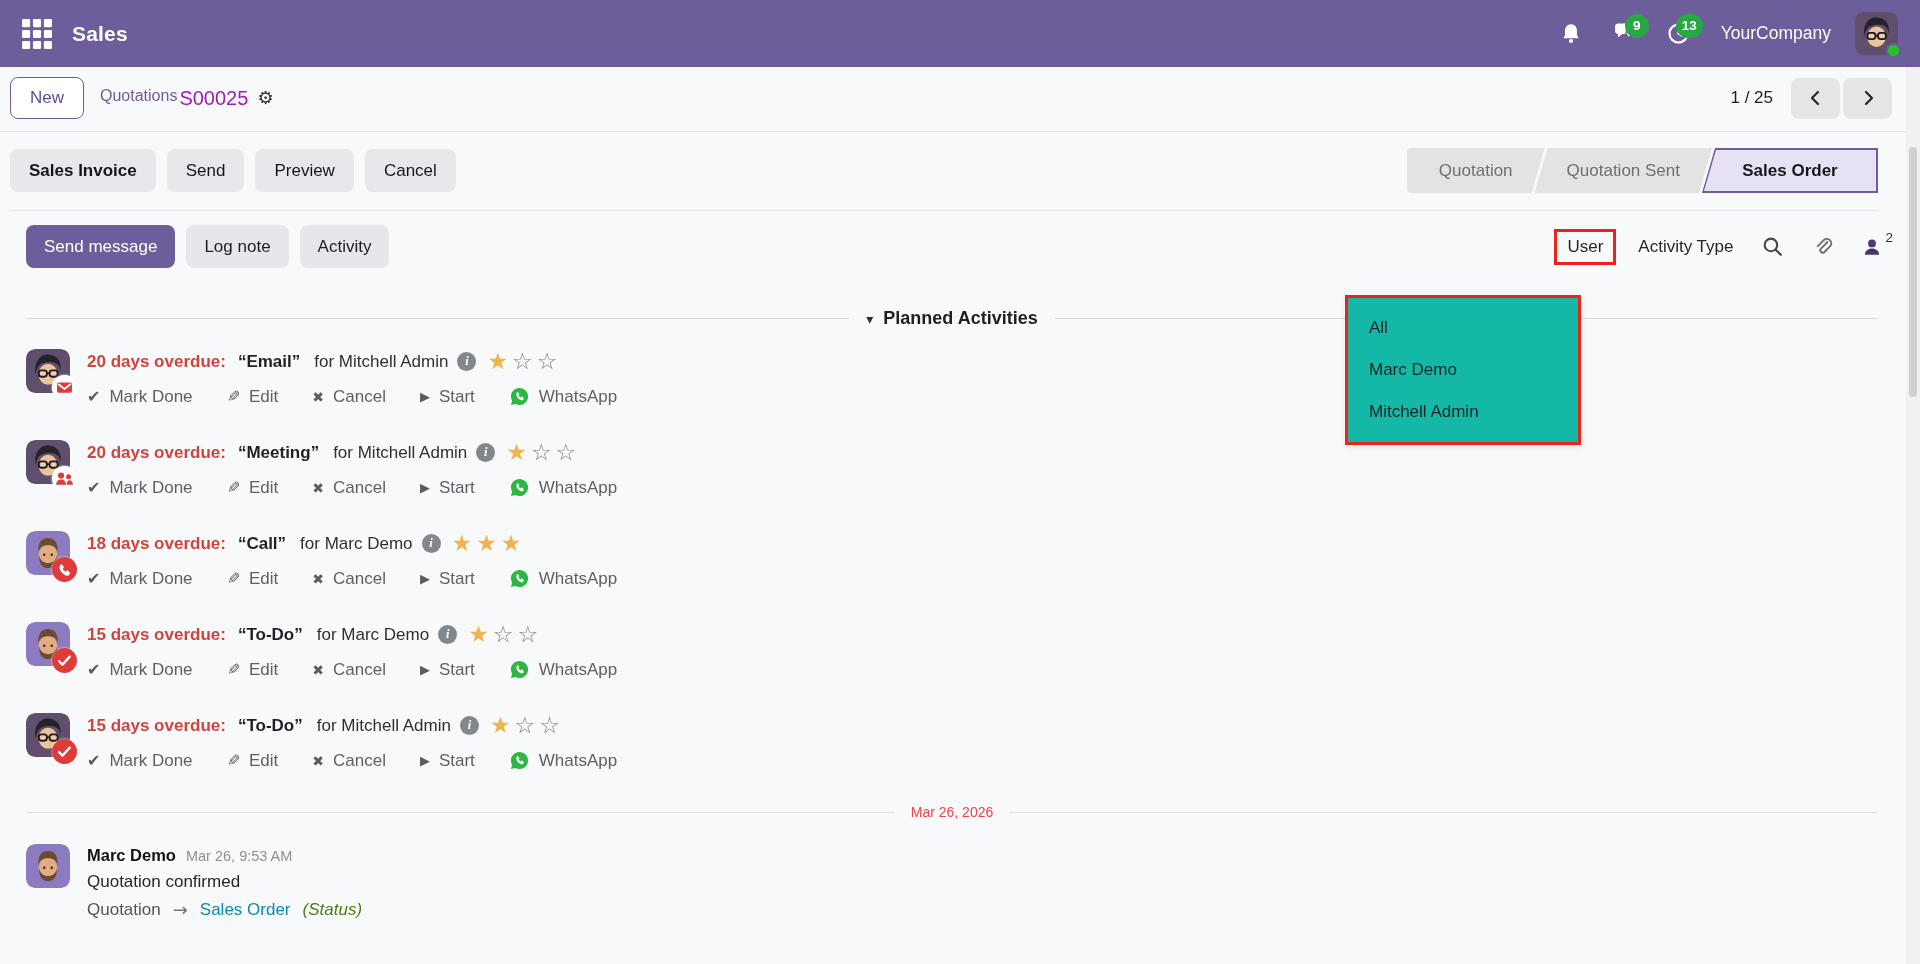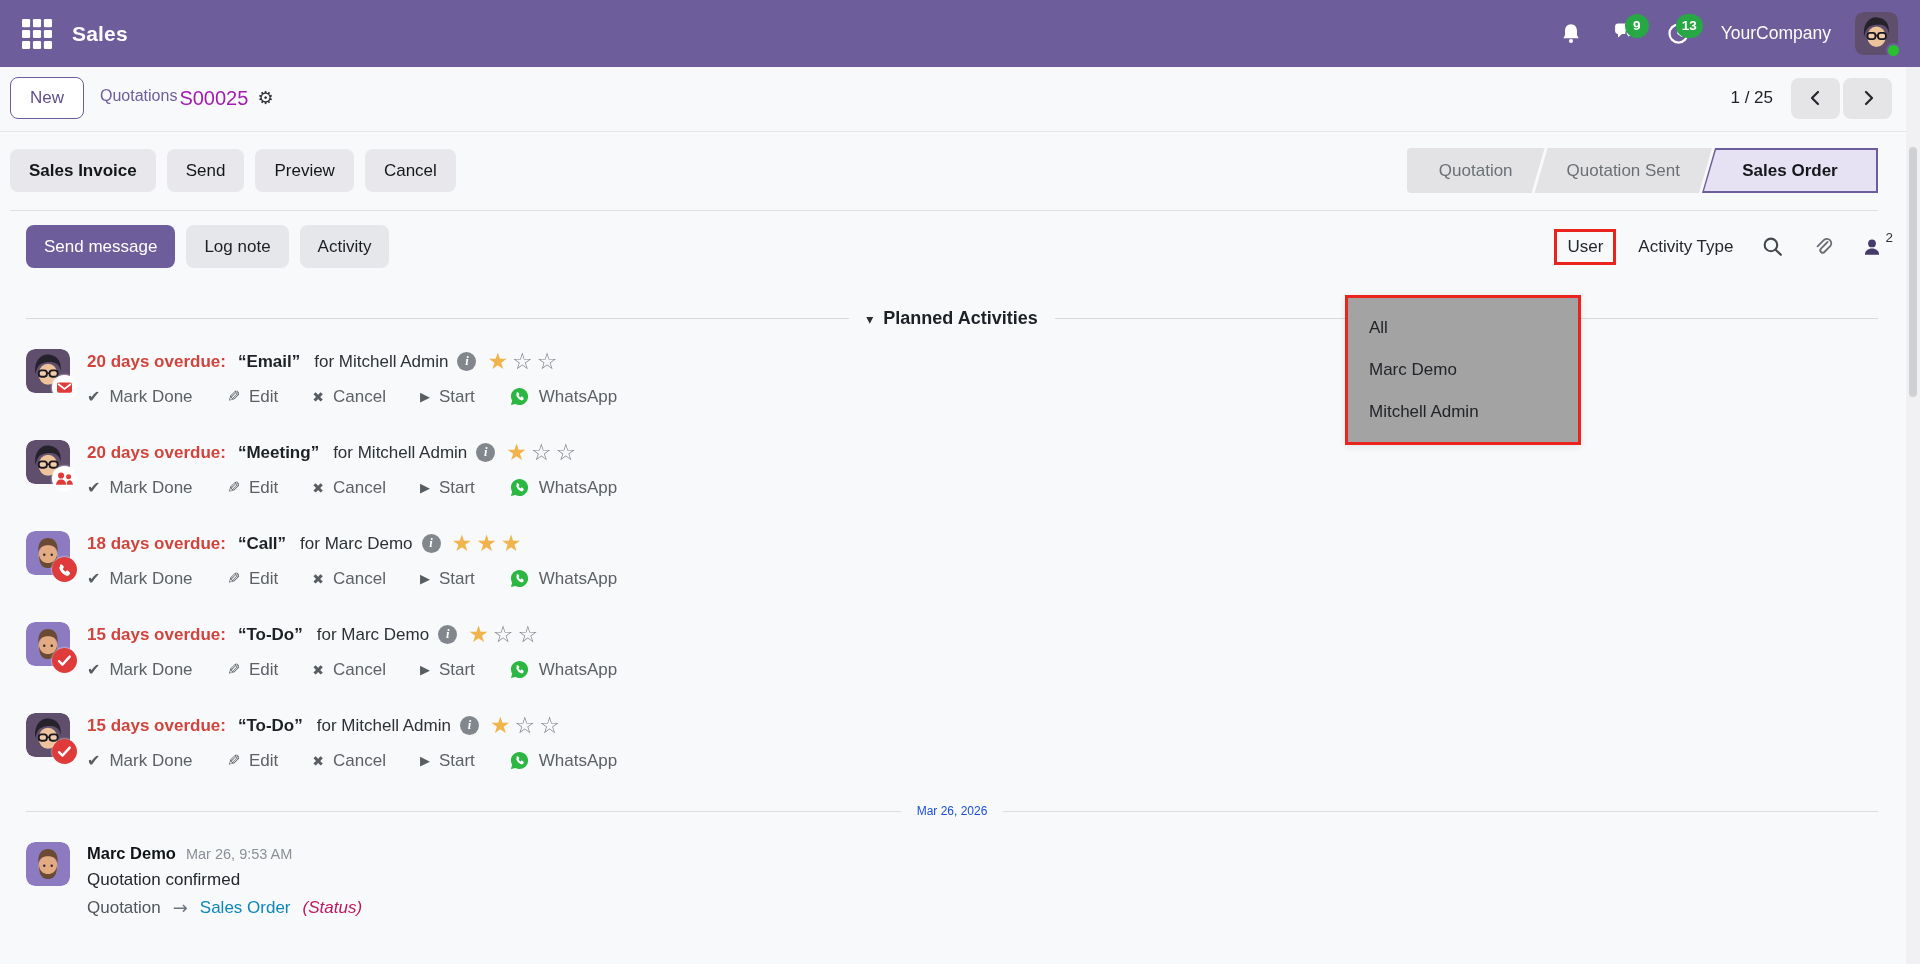--- a/index.html
+++ b/index.html
@@ -99,21 +99,21 @@
   .filter-icons { display:flex; align-items:center; gap:27px; margin-left:6px; }
   .ficon { cursor:pointer; display:flex; align-items:center; }
   .followers { position:relative; color:#46396b; }
   .followers sup {
     font-size:13.5px; color:#2e3238; position:relative; top:-9px; left:3px; font-weight:500;
   }
 
   
   .user-dropdown {
     position:absolute; left:1345px; top:295px; width:236px; z-index:30;
-    background:#a3a3a3; border:3px solid #ea241c; box-shadow:0 2px 8px rgba(0,0,0,.08);
+    background:#14b8a6; border:3px solid #ea241c; box-shadow:0 2px 8px rgba(0,0,0,.08);
     padding:9px 0;
   }
   .user-dropdown .dd-item {
     padding:11px 21px; font-size:17px; color:#212529; cursor:pointer; white-space:nowrap;
   }
 
   
   .thread { padding:0 42px 0 26px; position:relative; }
   .pa-header { display:flex; align-items:center; margin-top:26px; }
   .pa-line { flex:1; border-bottom:1px solid #d8d9dc; }
@@ -149,34 +149,34 @@
   .act-link { display:flex; align-items:center; gap:9px; cursor:pointer; white-space:nowrap; }
   .act-link .ic { color:#585d62; }
   .ic-check { font-size:16px; }
   .ic-pencil { font-size:16px; display:inline-block; transform:scaleX(-1); }
   .ic-x { font-size:14px; }
   .ic-play { font-size:13px; }
   .wa-ic { display:flex; align-items:center; }
 
   .date-divider { display:flex; align-items:center; margin-top:24px; }
   .date-line { flex:1; border-bottom:1px solid #dcdde0; }
-  .date-label { padding:0 16px; font-size:12px; color:#1d4ed8; white-space:nowrap; }
+  .date-label { padding:0 16px; font-size:14px; color:#ef4444; white-space:nowrap; }
 
   .message { display:flex; gap:17px; margin-top:24px; }
   .msg-av svg { width:44px; height:44px; border-radius:9px; display:block; }
   .msg-body { display:flex; flex-direction:column; gap:7px; padding-top:2px; }
   .msg-head { display:flex; align-items:baseline; gap:10px; }
   .msg-author { font-size:16.5px; font-weight:700; color:#111417; cursor:pointer; }
   .msg-time { font-size:14.5px; color:#8a9095; }
   .msg-text { font-size:17px; color:#23272b; }
   .msg-track { display:flex; align-items:center; gap:12px; font-size:17px; }
   .track-old { color:#50555b; }
   .track-arrow { color:#6c757d; font-size:18px; }
   .track-new { color:#0c87b8; }
-  .track-field { color:#be185d; font-style:italic; }
+  .track-field { color:#4d7c0f; font-style:italic; }
 
   
   .scrollbar-track {
     position:absolute; top:67px; right:0; bottom:0; width:14px; background:#f1f1f4;
   }
   .scrollbar-thumb {
     position:absolute; top:80px; left:3px; width:8px; height:250px;
     background:#cfd0d4; border-radius:4px; cursor:pointer;
   }
 </style>

